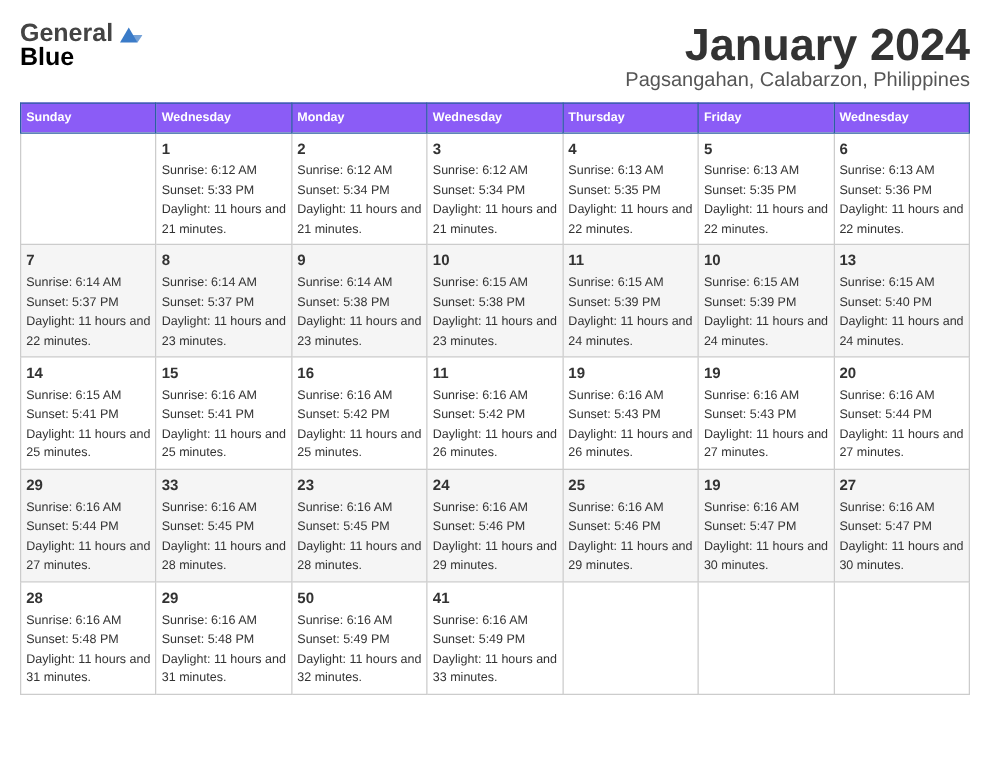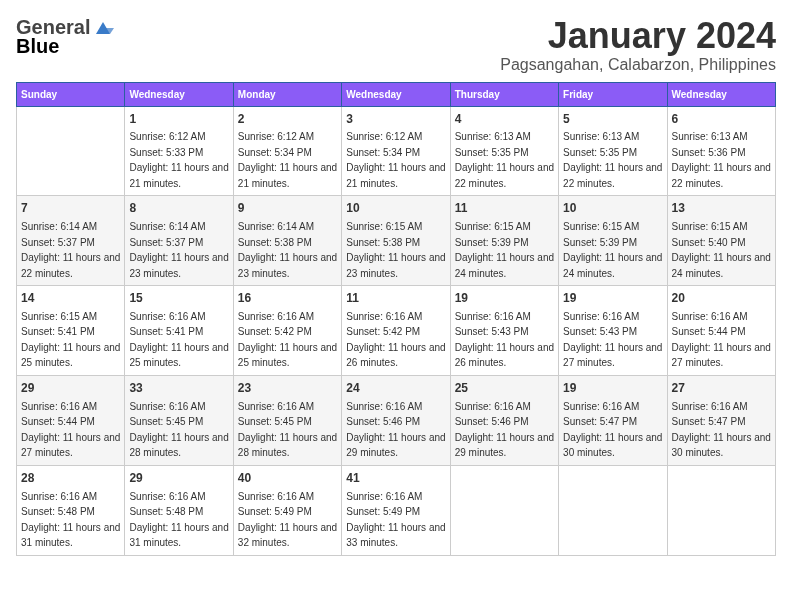--- a/index.html
+++ b/index.html
@@ -178,21 +178,21 @@
         <td><span class="day-num">19</span>
         <span class="day-info">Sunrise: 6:16 AM<br>Sunset: 5:47 PM<br>Daylight: 11 hours and 30 minutes.</span></td>
         <td><span class="day-num">27</span>
         <span class="day-info">Sunrise: 6:16 AM<br>Sunset: 5:47 PM<br>Daylight: 11 hours and 30 minutes.</span></td>
       </tr>
       <tr>
         <td><span class="day-num">28</span>
         <span class="day-info">Sunrise: 6:16 AM<br>Sunset: 5:48 PM<br>Daylight: 11 hours and 31 minutes.</span></td>
         <td><span class="day-num">29</span>
         <span class="day-info">Sunrise: 6:16 AM<br>Sunset: 5:48 PM<br>Daylight: 11 hours and 31 minutes.</span></td>
-        <td><span class="day-num">40</span>
+        <td><span class="day-num">50</span>
         <span class="day-info">Sunrise: 6:16 AM<br>Sunset: 5:49 PM<br>Daylight: 11 hours and 32 minutes.</span></td>
         <td><span class="day-num">41</span>
         <span class="day-info">Sunrise: 6:16 AM<br>Sunset: 5:49 PM<br>Daylight: 11 hours and 33 minutes.</span></td>
         <td class="empty-cell"></td>
         <td class="empty-cell"></td>
         <td class="empty-cell"></td>
       </tr>
     </tbody>
 </table>
 

